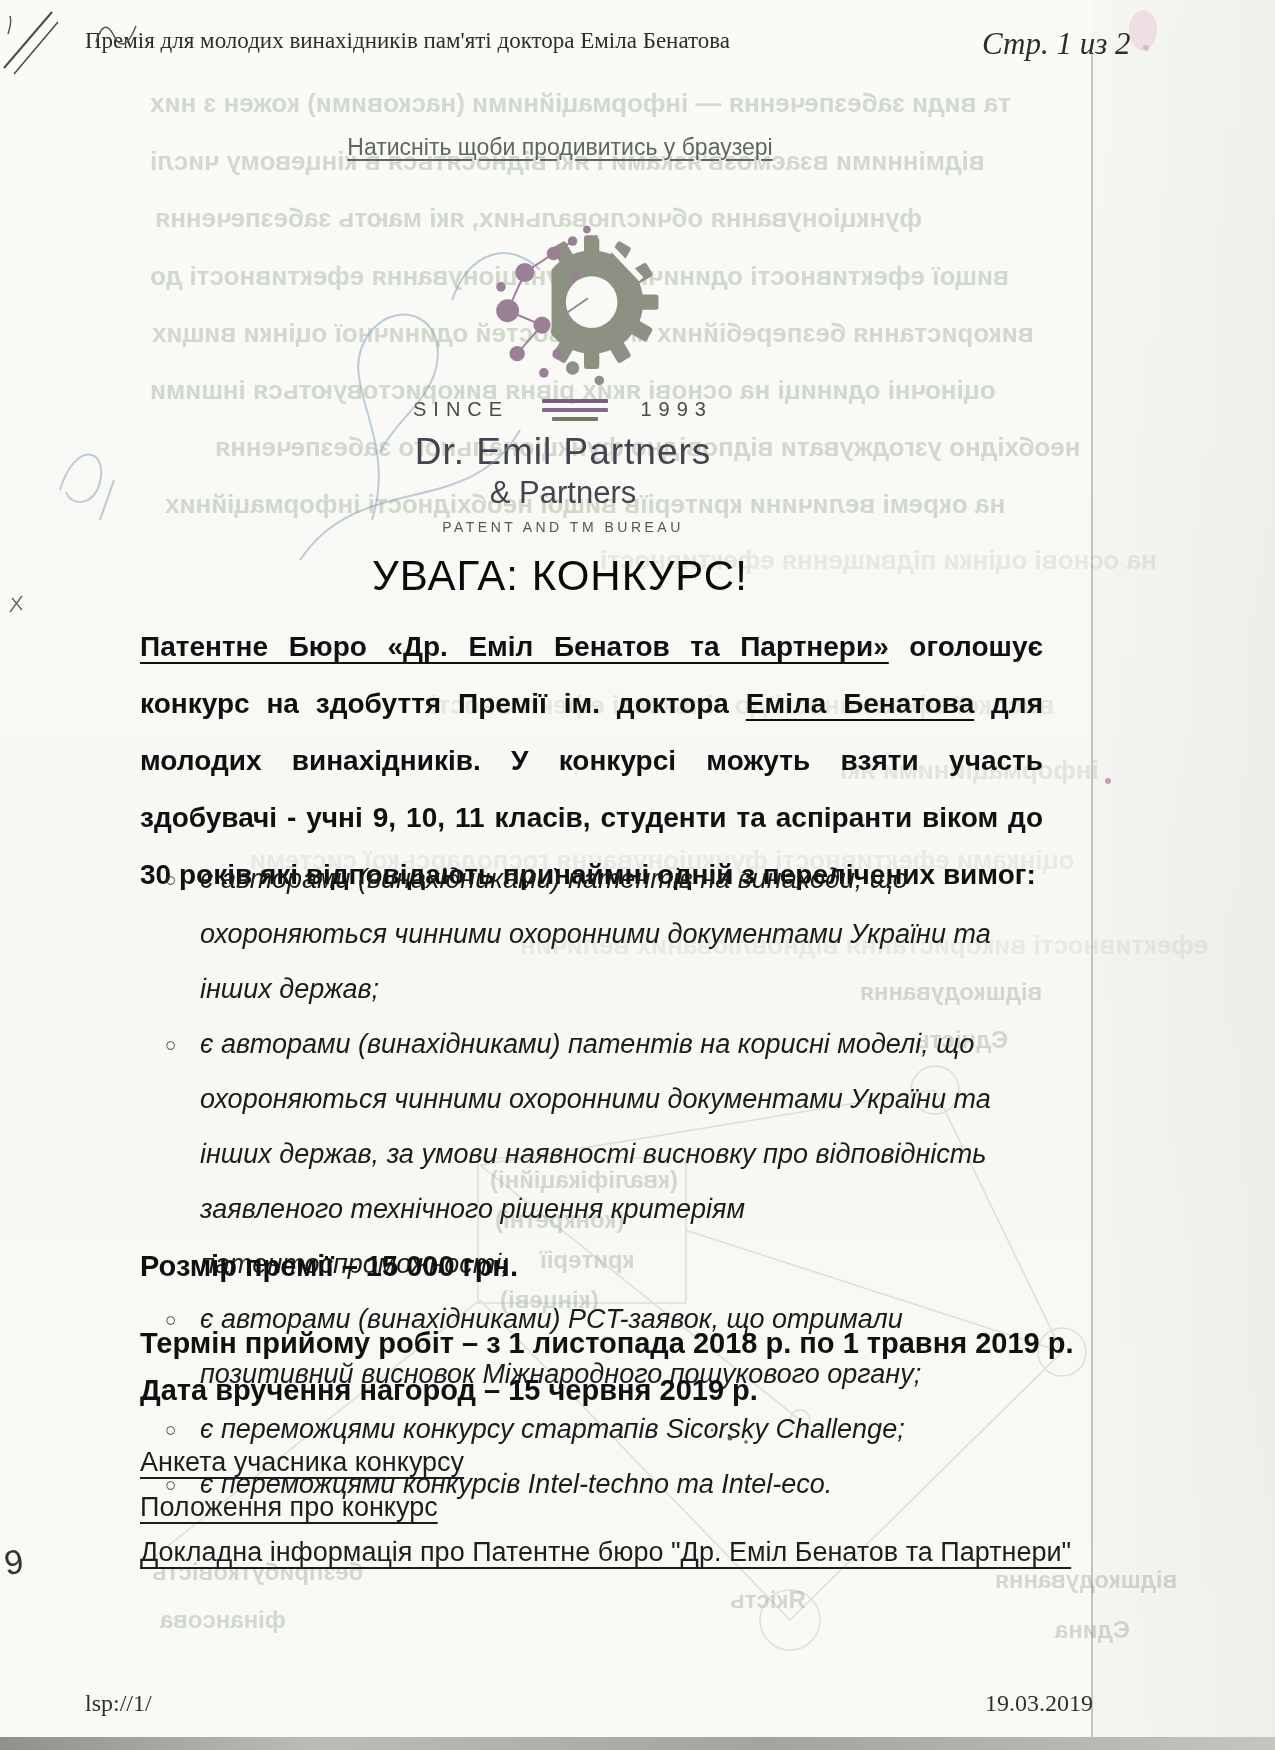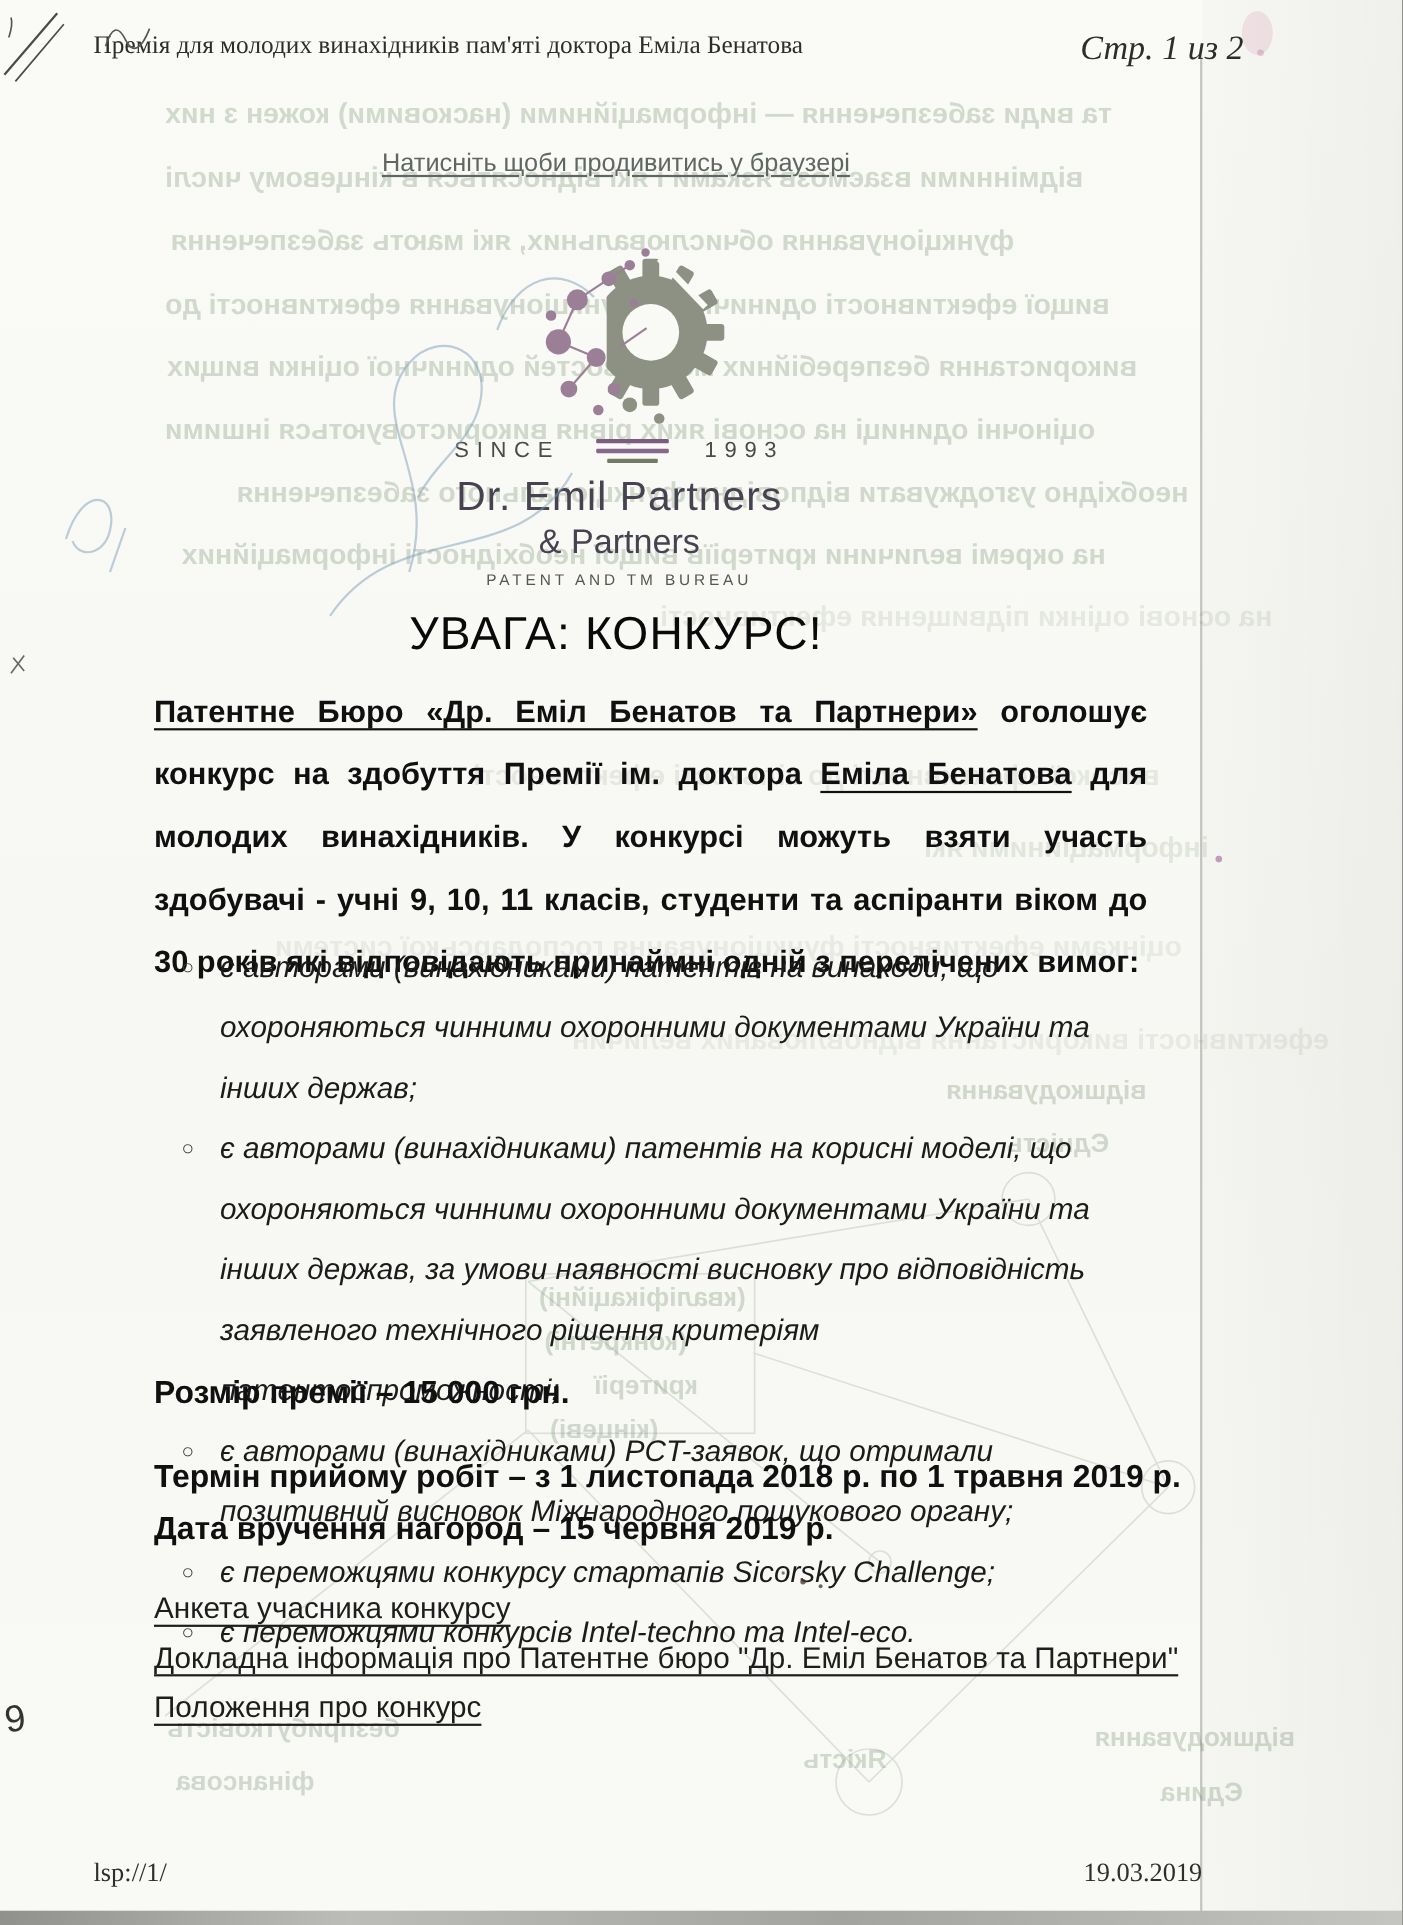--- a/index.html
+++ b/index.html
@@ -230,22 +230,22 @@
     <li>є переможцями конкурсу стартапів Sicorsky Challenge;</li>
     <li>є переможцями конкурсів Intel-techno та Intel-eco.</li>
   </ul>
 
   <div class="abs stmt prize">Розмір премії – 15 000 грн.</div>
   <div class="abs stmt deadline">Термін прийому робіт – з 1 листопада 2018 р. по 1 травня 2019 р.</div>
   <div class="abs stmt award">Дата вручення нагород – 15 червня 2019 р.</div>
 
   <div class="abs doclinks">
     <span class="dlink">Анкета учасника конкурсу</span>
+    <span class="dlink">Положення про конкурс</span>
     <span class="dlink">Докладна інформація про Патентне бюро "Др. Еміл Бенатов та Партнери"</span>
-    <span class="dlink">Положення про конкурс</span>
   </div>
 
   <div class="abs serif footer-left">lsp://1/</div>
   <div class="abs serif footer-right">19.03.2019</div>
 
   <svg class="abs overlay-svg" width="1275" height="1750">
     <g fill="none" stroke="#4a4a4a" stroke-width="2">
       <path d="M4,68 L52,12"></path>
       <path d="M14,74 L58,22" stroke-width="1.5"></path>
       <path d="M96,42 q8,-26 18,-6 t22,-10" stroke="#555" stroke-width="1.5"></path>

